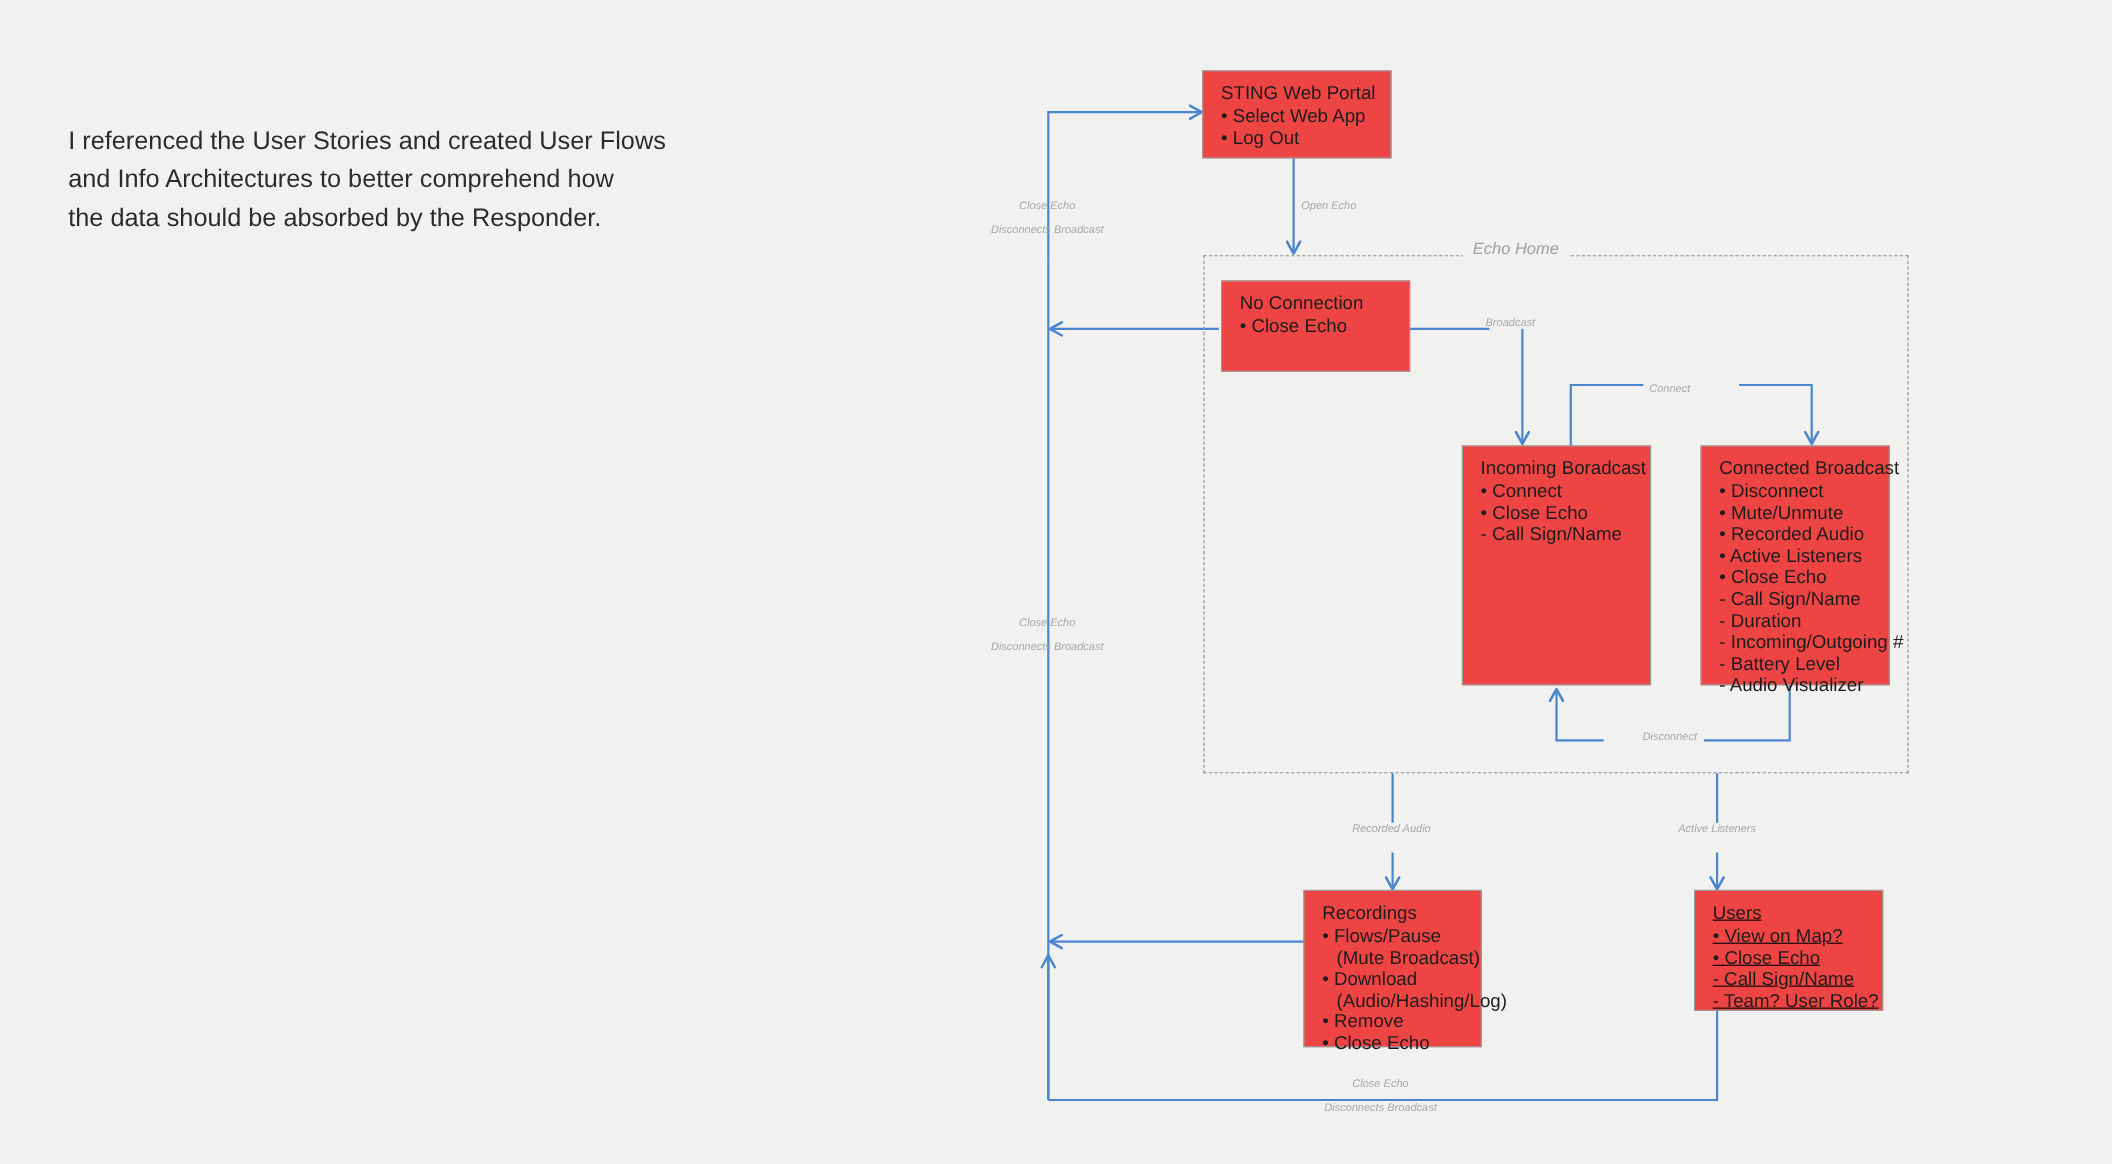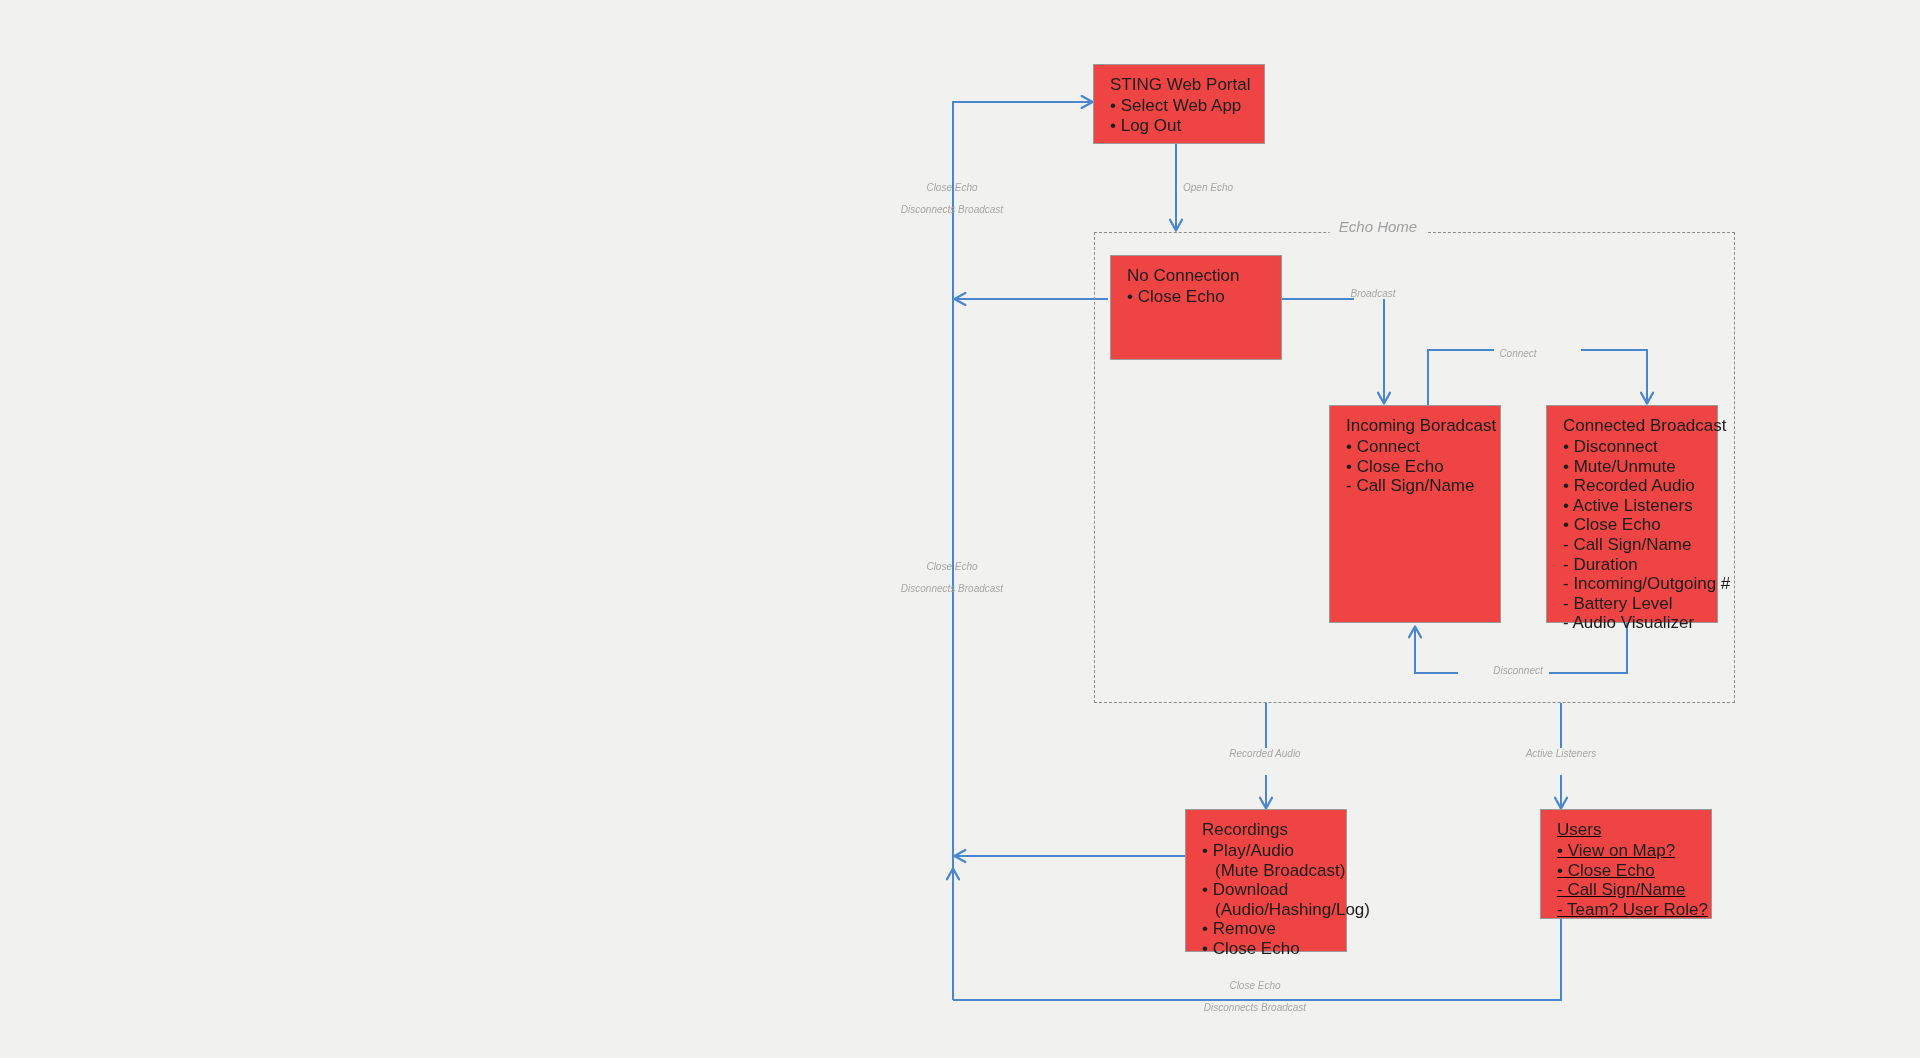--- a/index.html
+++ b/index.html
@@ -105,20 +105,23 @@
     white-space: nowrap;
     line-height: 22px;
     text-align: center;
     transform: translateX(-50%);
   }
 </style>
 </head>
 <body>
 
 <div id="left-panel">
+  <p id="section-body">I referenced the User Stories and created User Flows
+and Info Architectures to better comprehend how
+the data should be absorbed by the Responder.</p>
 </div>
 
 <div id="diagram">
 
   <svg id="wires" viewBox="0 0 1920 1058" width="1920" height="1058" xmlns="http://www.w3.org/2000/svg">
     <defs>
       <marker id="arrow" viewBox="0 0 12 12" refX="9.6" refY="6" markerWidth="7.2" markerHeight="7.2" orient="auto-start-reverse">
         <path d="M 1 1 L 10 6 L 1 11" fill="none" stroke="#4a86ce" stroke-width="1.9" stroke-linecap="round" stroke-linejoin="round"></path>
       </marker>
     </defs>
@@ -159,21 +162,21 @@
 
   <div id="group-echo-home" style="left:1094px; top:232px; width:641px; height:471px;"></div>
   <div class="group-label" style="left:1378px; top:226px; transform:translate(-50%,-50%);">Echo Home</div>
 
   <div class="node" style="left:1093px; top:64px; width:172px; height:80px;">
     <div class="node-title">STING Web Portal</div>
     <div class="node-line">• Select Web App</div>
     <div class="node-line">• Log Out</div>
   </div>
 
-  <div class="node" style="left:1110px; top:255px; width:172px; height:105px;">
+  <div class="node" style="left:1110px; top:255px; width:172px; height:83px;">
     <div class="node-title">No Connection</div>
     <div class="node-line">• Close Echo</div>
   </div>
 
   <div class="node" style="left:1329px; top:405px; width:172px; height:218px;">
     <div class="node-title">Incoming Boradcast</div>
     <div class="node-line">• Connect</div>
     <div class="node-line">• Close Echo</div>
     <div class="node-line">- Call Sign/Name</div>
   </div>
@@ -187,21 +190,21 @@
     <div class="node-line">• Close Echo</div>
     <div class="node-line">- Call Sign/Name</div>
     <div class="node-line">- Duration</div>
     <div class="node-line">- Incoming/Outgoing #</div>
     <div class="node-line">- Battery Level</div>
     <div class="node-line">- Audio Visualizer</div>
   </div>
 
   <div class="node" style="left:1185px; top:809px; width:162px; height:143px;">
     <div class="node-title">Recordings</div>
-    <div class="node-line">• Play/Audio</div>
+    <div class="node-line">• Flows/Pause</div>
     <div class="node-line indent">(Mute Broadcast)</div>
     <div class="node-line">• Download</div>
     <div class="node-line indent">(Audio/Hashing/Log)</div>
     <div class="node-line">• Remove</div>
     <div class="node-line">• Close Echo</div>
   </div>
 
   <div class="node" style="left:1540px; top:809px; width:172px; height:110px;text-decoration:underline;">
     <div class="node-title">Users</div>
     <div class="node-line">• View on Map?</div>

